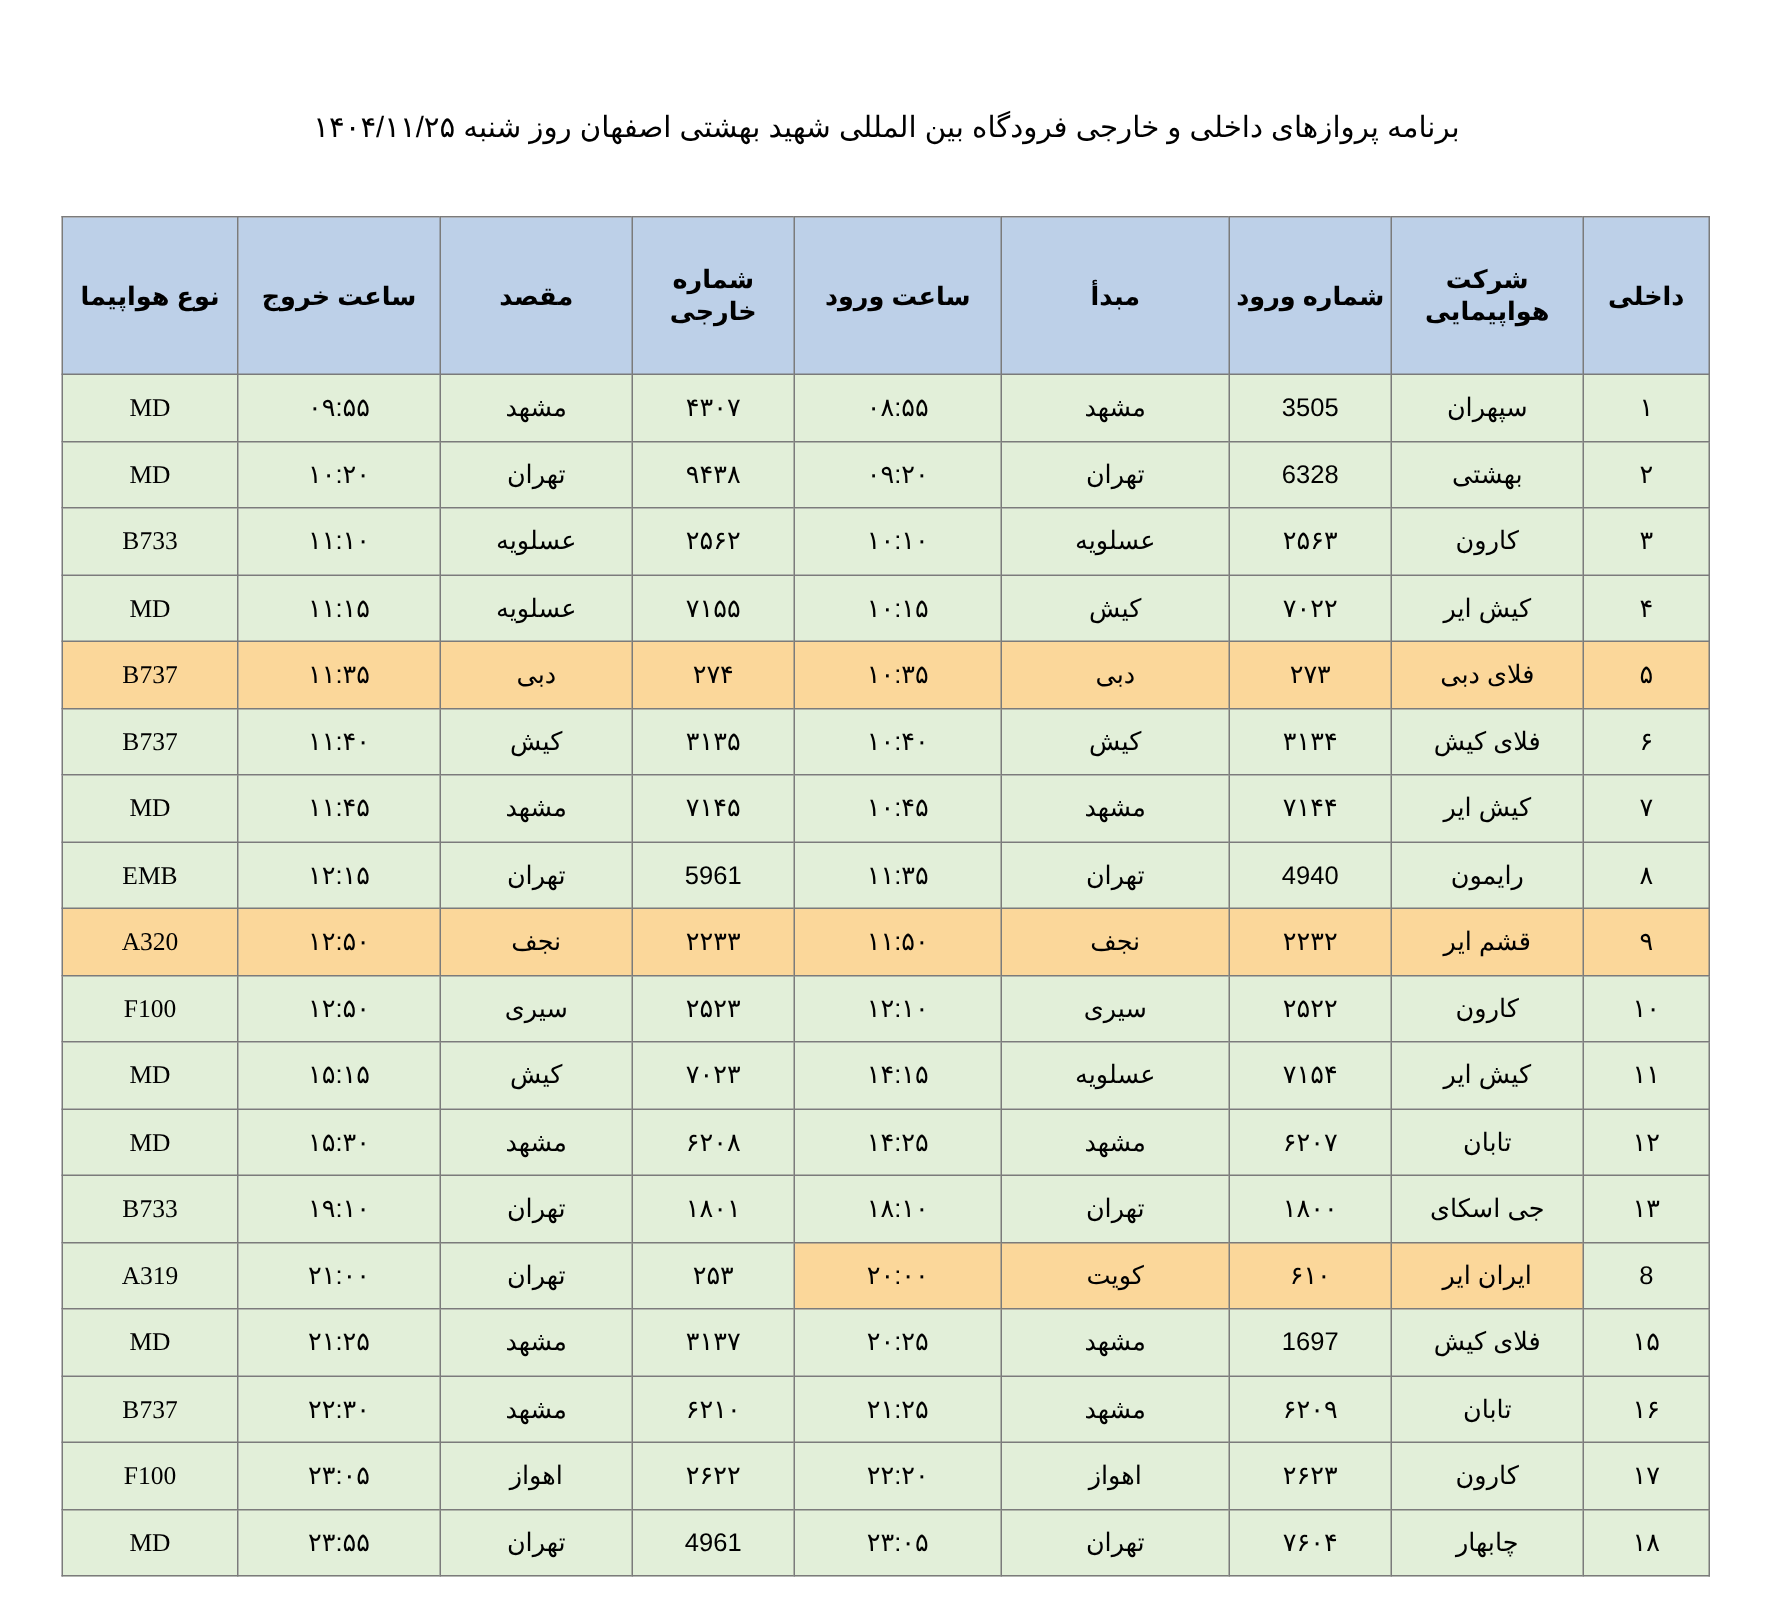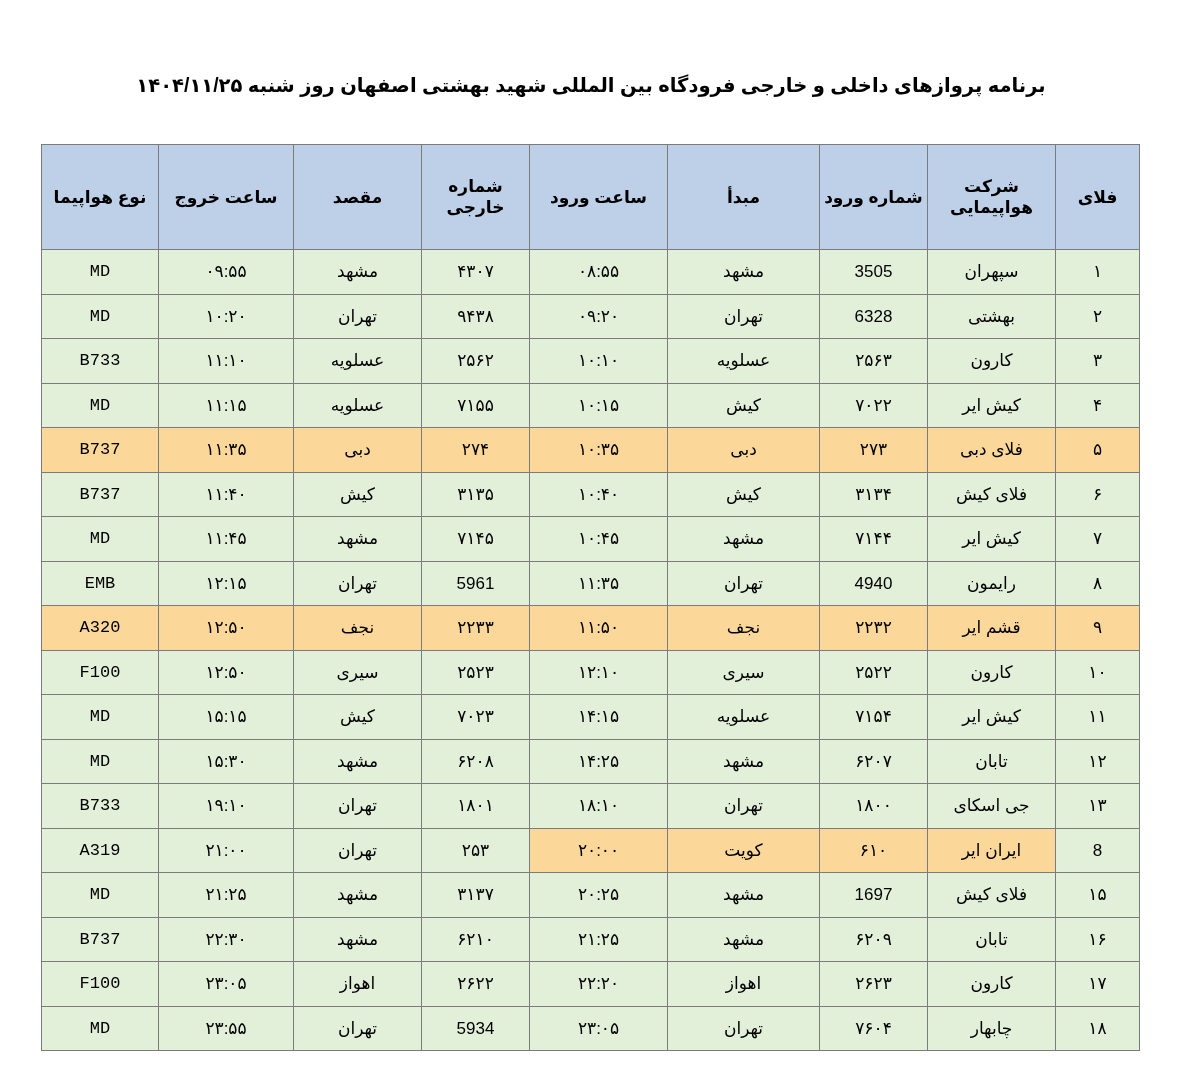--- a/index.html
+++ b/index.html
@@ -17,21 +17,21 @@
   .page {
     width: 1182px;
     height: 1080px;
     box-sizing: border-box;
     padding: 0;
     position: relative;
   }
   .title {
     text-align: center;
     font-size: 19.5px;
-    font-weight: bold;
+    font-weight: normal;
     color: #000000;
     padding-top: 72px;
     padding-bottom: 0;
     letter-spacing: 0px;
     line-height: 1.4;
     direction: rtl;
   }
   .table-wrap {
     margin: 45px 42px 0 42px;
   }
@@ -61,21 +61,21 @@
   }
   table.flights tbody td {
     background: #e2efd9;
     color: #000000;
     font-weight: normal;
   }
   table.flights tbody tr td.hl {
     background: #fbd79a;
   }
   td.latin, th.latin {
-    font-family: Liberation Mono, monospace;
+    font-family: Liberation Serif, serif;
     font-size: 18.5px;
     direction: ltr;
   }
   td.num {
     font-size: 17.5px;
   }
   
   col.c-row      { width: 84px; }
   col.c-airline  { width: 128px; }
   col.c-arrno    { width: 108px; }
@@ -101,21 +101,21 @@
         <col class="c-arrno">
         <col class="c-origin">
         <col class="c-arrtime">
         <col class="c-depno">
         <col class="c-dest">
         <col class="c-deptime">
         <col class="c-aircraft">
       </colgroup>
       <thead>
         <tr>
-          <th>فلای</th>
+          <th>داخلی</th>
           <th>شرکت هواپیمایی</th>
           <th>شماره ورود</th>
           <th>مبدأ</th>
           <th>ساعت ورود</th>
           <th>شماره خارجی</th>
           <th>مقصد</th>
           <th>ساعت خروج</th>
           <th>نوع هواپیما</th>
         </tr>
       </thead>
@@ -306,21 +306,21 @@
             <td class="num">اهواز</td>
             <td class="num">۲۳:۰۵</td>
             <td class="latin">F100</td>
           </tr>
           <tr>
             <td class="num">۱۸</td>
             <td class="num">چابهار</td>
             <td class="num">۷۶۰۴</td>
             <td class="num">تهران</td>
             <td class="num">۲۳:۰۵</td>
-            <td class="num">5934</td>
+            <td class="num">4961</td>
             <td class="num">تهران</td>
             <td class="num">۲۳:۵۵</td>
             <td class="latin">MD</td>
           </tr>
         </tbody>
     </table>
   </div>
 
 </div>
 

